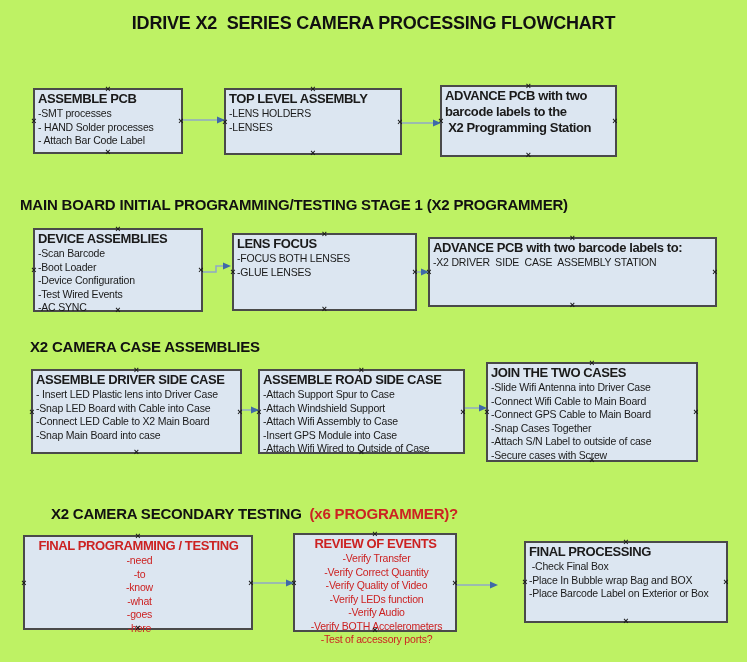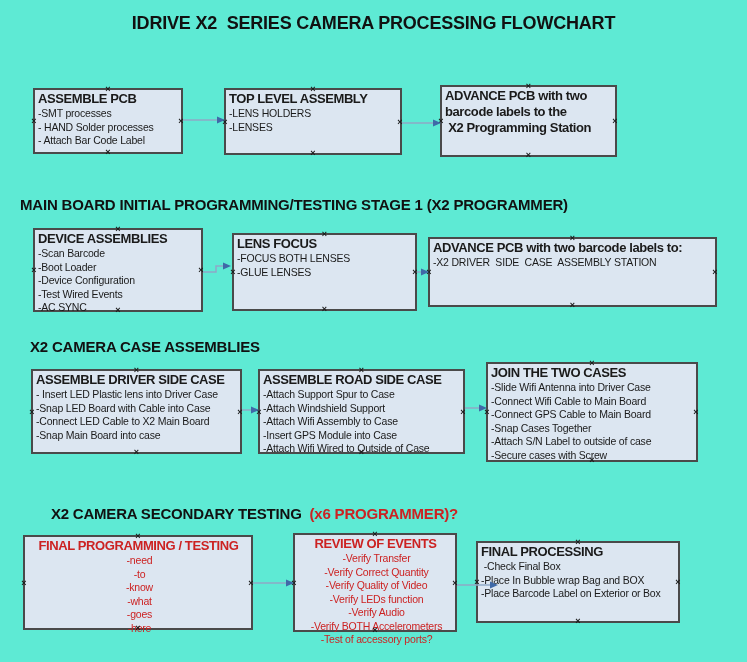--- a/index.html
+++ b/index.html
@@ -1,19 +1,19 @@
 <!DOCTYPE html>
 <html style="--box-fill: #dce6f1; --box-border: #4a4a4a; --red-text: #cc2222; --arrow-line: #8fa8c6; --arrow-head: #3f69a8; --handle: #1a1a1a;"><head>
 <meta charset="utf-8">
 <style>
   * { margin:0; padding:0; box-sizing:border-box; }
   html,body { background:#ffffff; }
   body { font-family:"Liberation Sans", sans-serif; color:#1a1a1a; }
   .canvas {
-    position:relative; width:747px; height:662px; background:#5eead4;
+    position:relative; width:747px; height:662px; background:#bef264;
     overflow:hidden;
   }
   .page-title {
     position:absolute; left:0; top:13px; width:747px;
     text-align:center; font-size:18px; font-weight:bold;
     white-space:pre; letter-spacing:-0.2px; color:#111;
   }
   .section-header {
     position:absolute; font-size:15px; font-weight:bold;
     white-space:pre; letter-spacing:-0.2px; color:#111;
@@ -196,21 +196,21 @@
         <div class="box-item">-Verify LEDs function</div>
         <div class="box-item">-Verify Audio</div>
         <div class="box-item">-Verify BOTH Accelerometers</div>
         <div class="box-item">-Test of accessory ports?</div>
       </div>
   <span class="handle handle-top">×</span>
       <span class="handle handle-bottom">×</span>
       <span class="handle handle-left">×</span>
       <span class="handle handle-right">×</span>
     </div>
-  <div class="box" style="left:476px;top:541px;width:204px;height:82px">
+  <div class="box" style="left:524px;top:541px;width:204px;height:82px">
     <div class="box-title">FINAL PROCESSING</div>
     <div class="box-items">
         <div class="box-item"> -Check Final Box</div>
         <div class="box-item">-Place In Bubble wrap Bag and BOX</div>
         <div class="box-item">-Place Barcode Label on Exterior or Box</div>
       </div>
   <span class="handle handle-top">×</span>
       <span class="handle handle-bottom">×</span>
       <span class="handle handle-left">×</span>
       <span class="handle handle-right">×</span>

